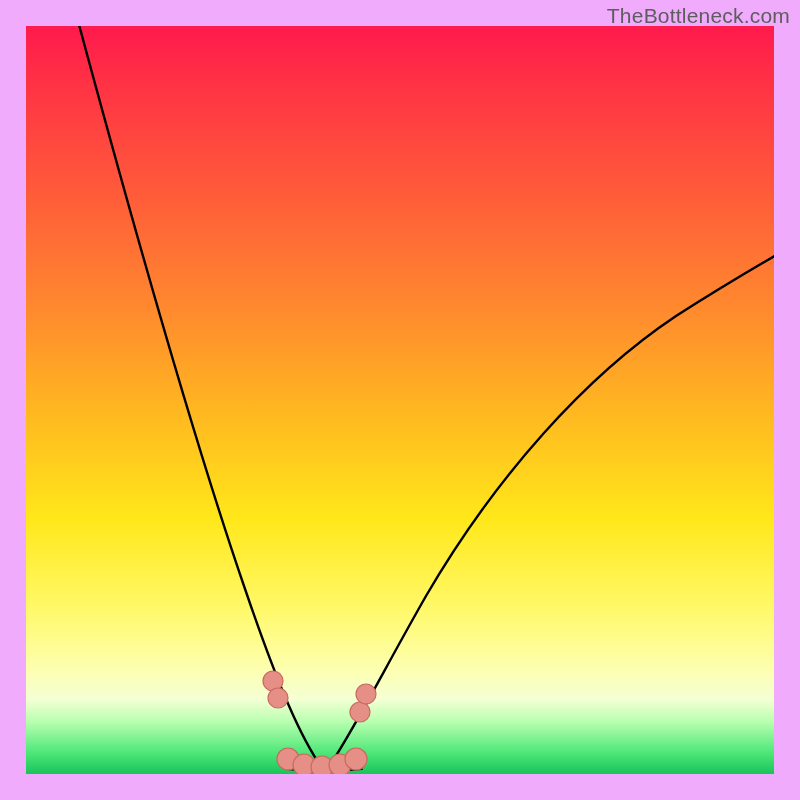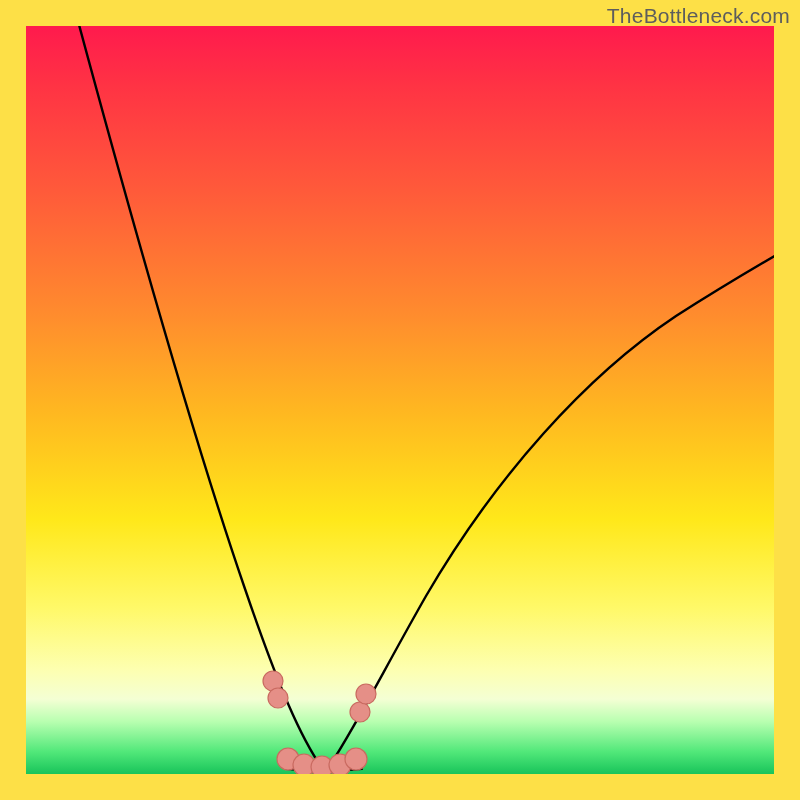--- a/index.html
+++ b/index.html
@@ -7,21 +7,21 @@
     padding: 0;
     width: 800px;
     height: 800px;
     background: #000;
     overflow: hidden;
     font-family: Arial, Helvetica, sans-serif;
   }
   .frame {
     position: absolute;
     inset: 0;
-    background: #fde047;
+    background: #f0abfc;
   }
   .plot-area {
     position: absolute;
     left: 26px;
     top: 26px;
     width: 748px;
     height: 748px;
     overflow: hidden;
   }
   .gradient {

